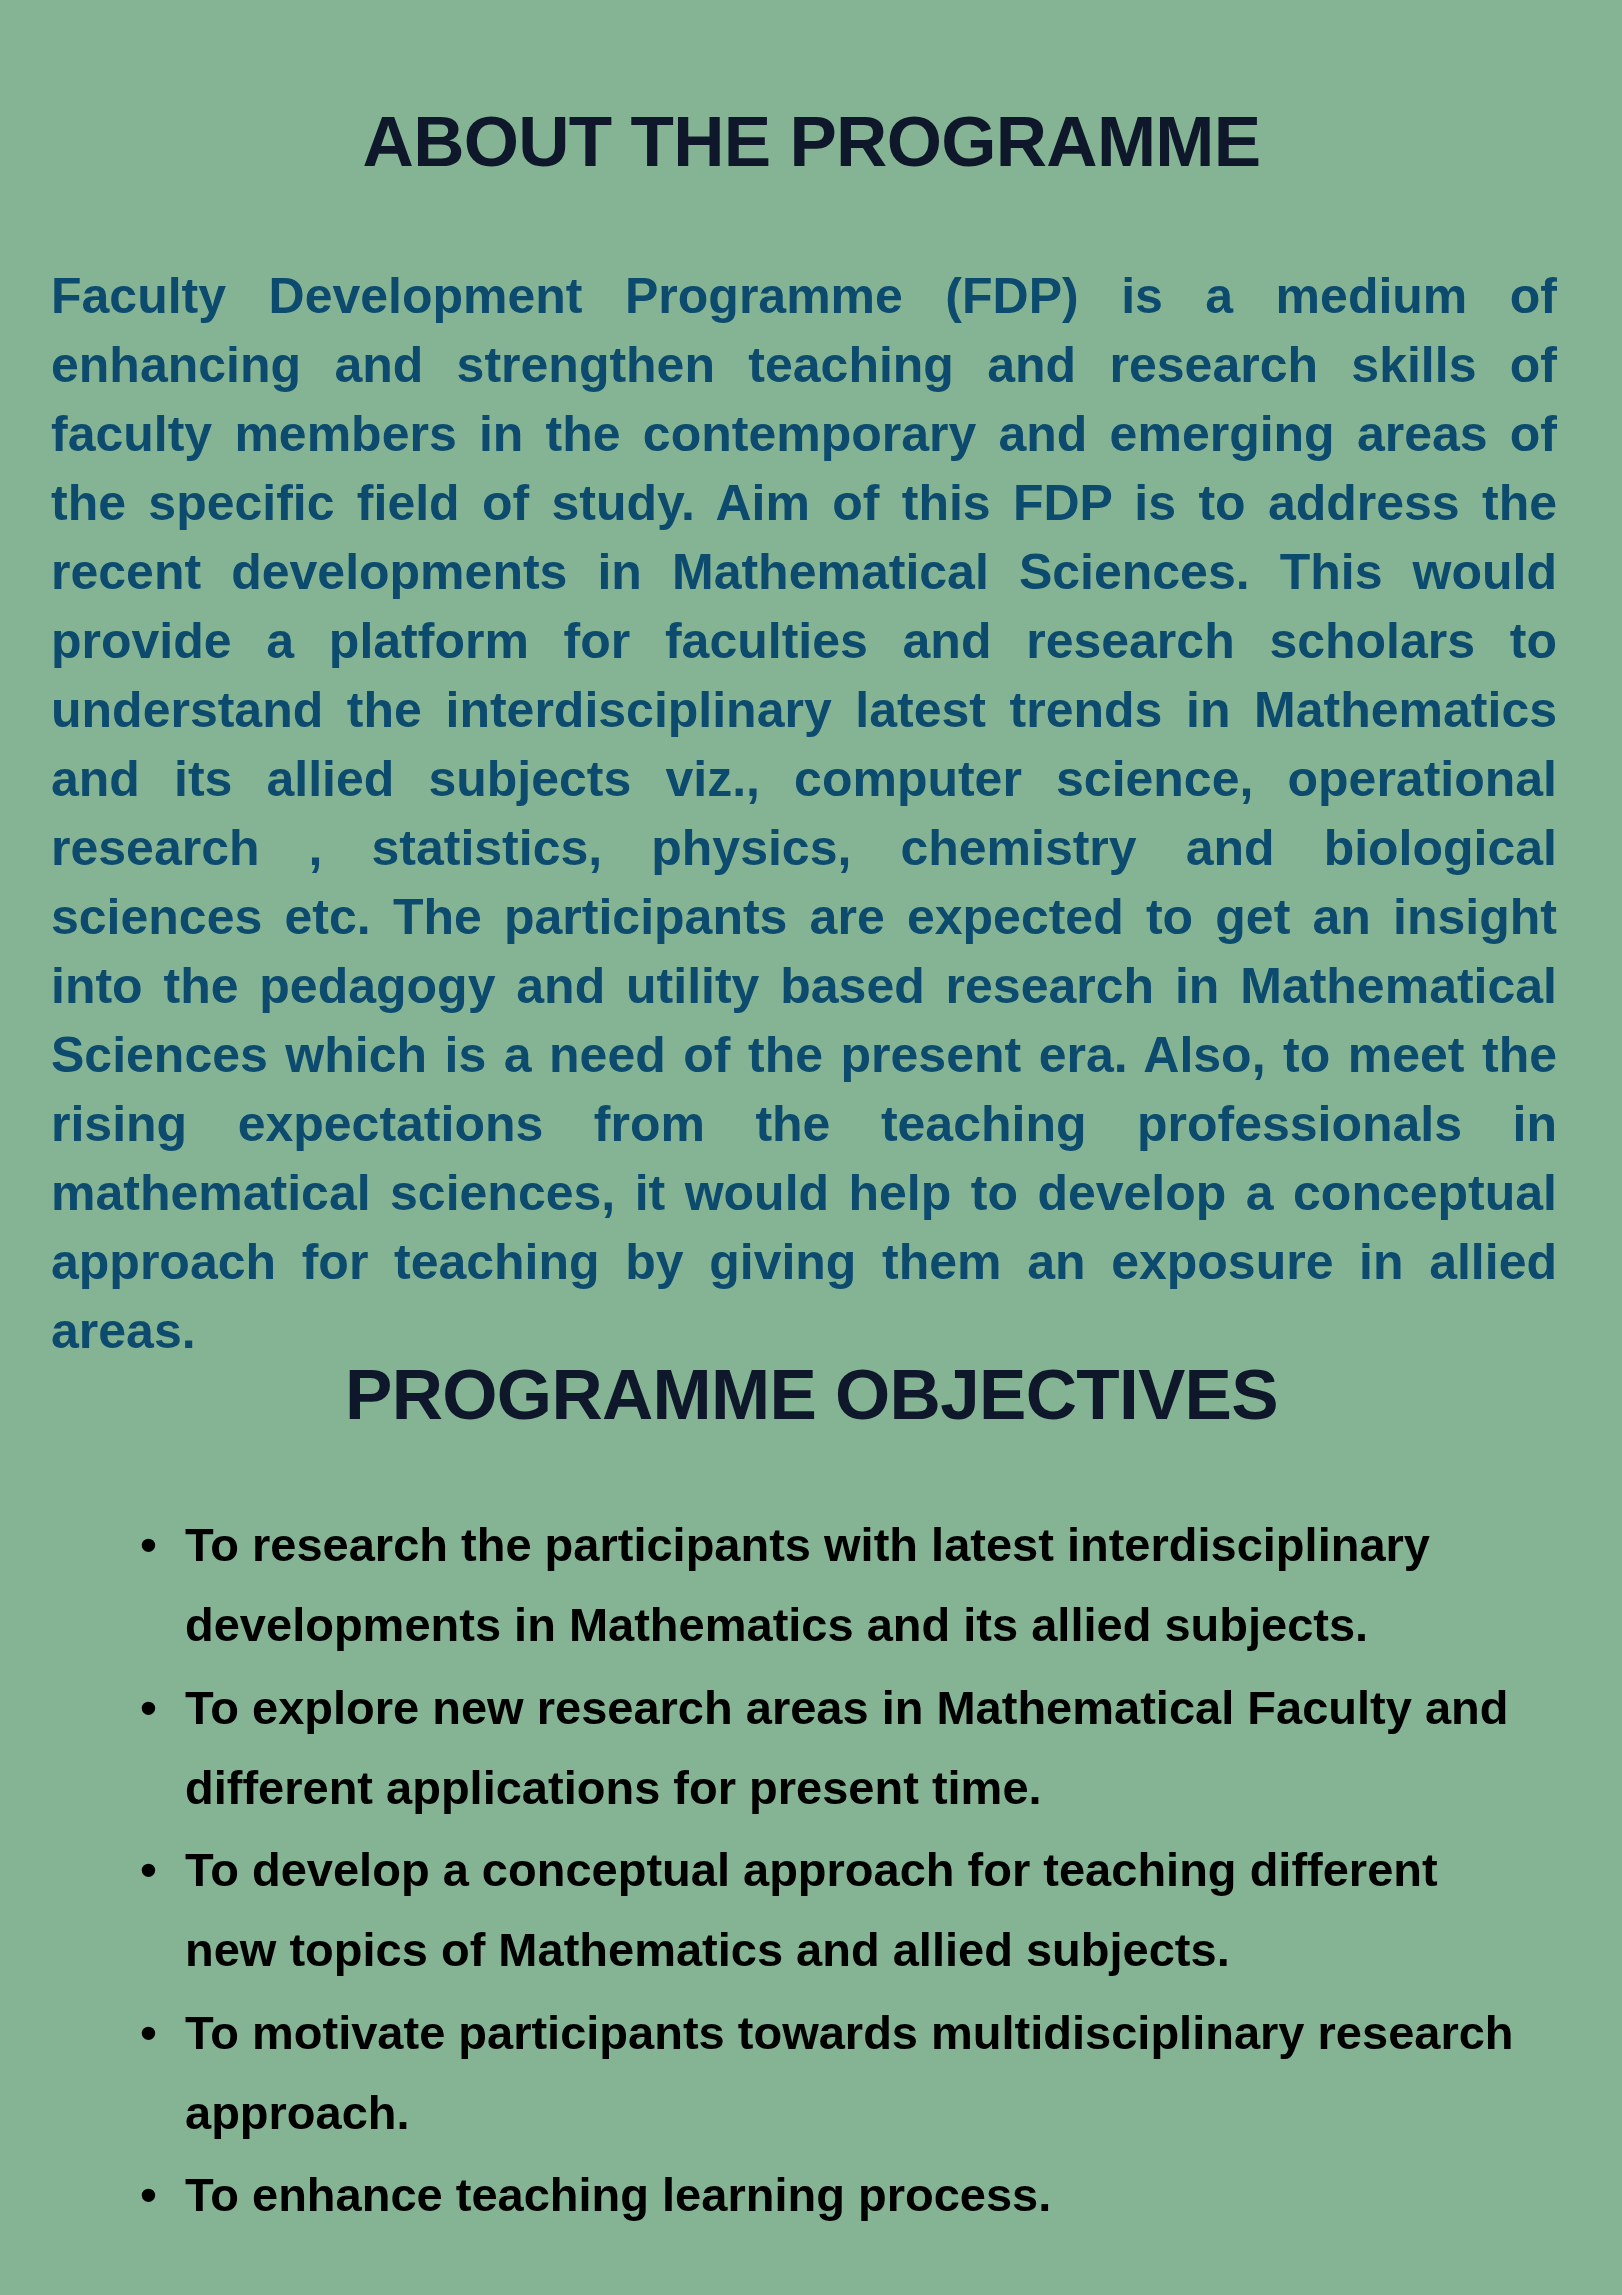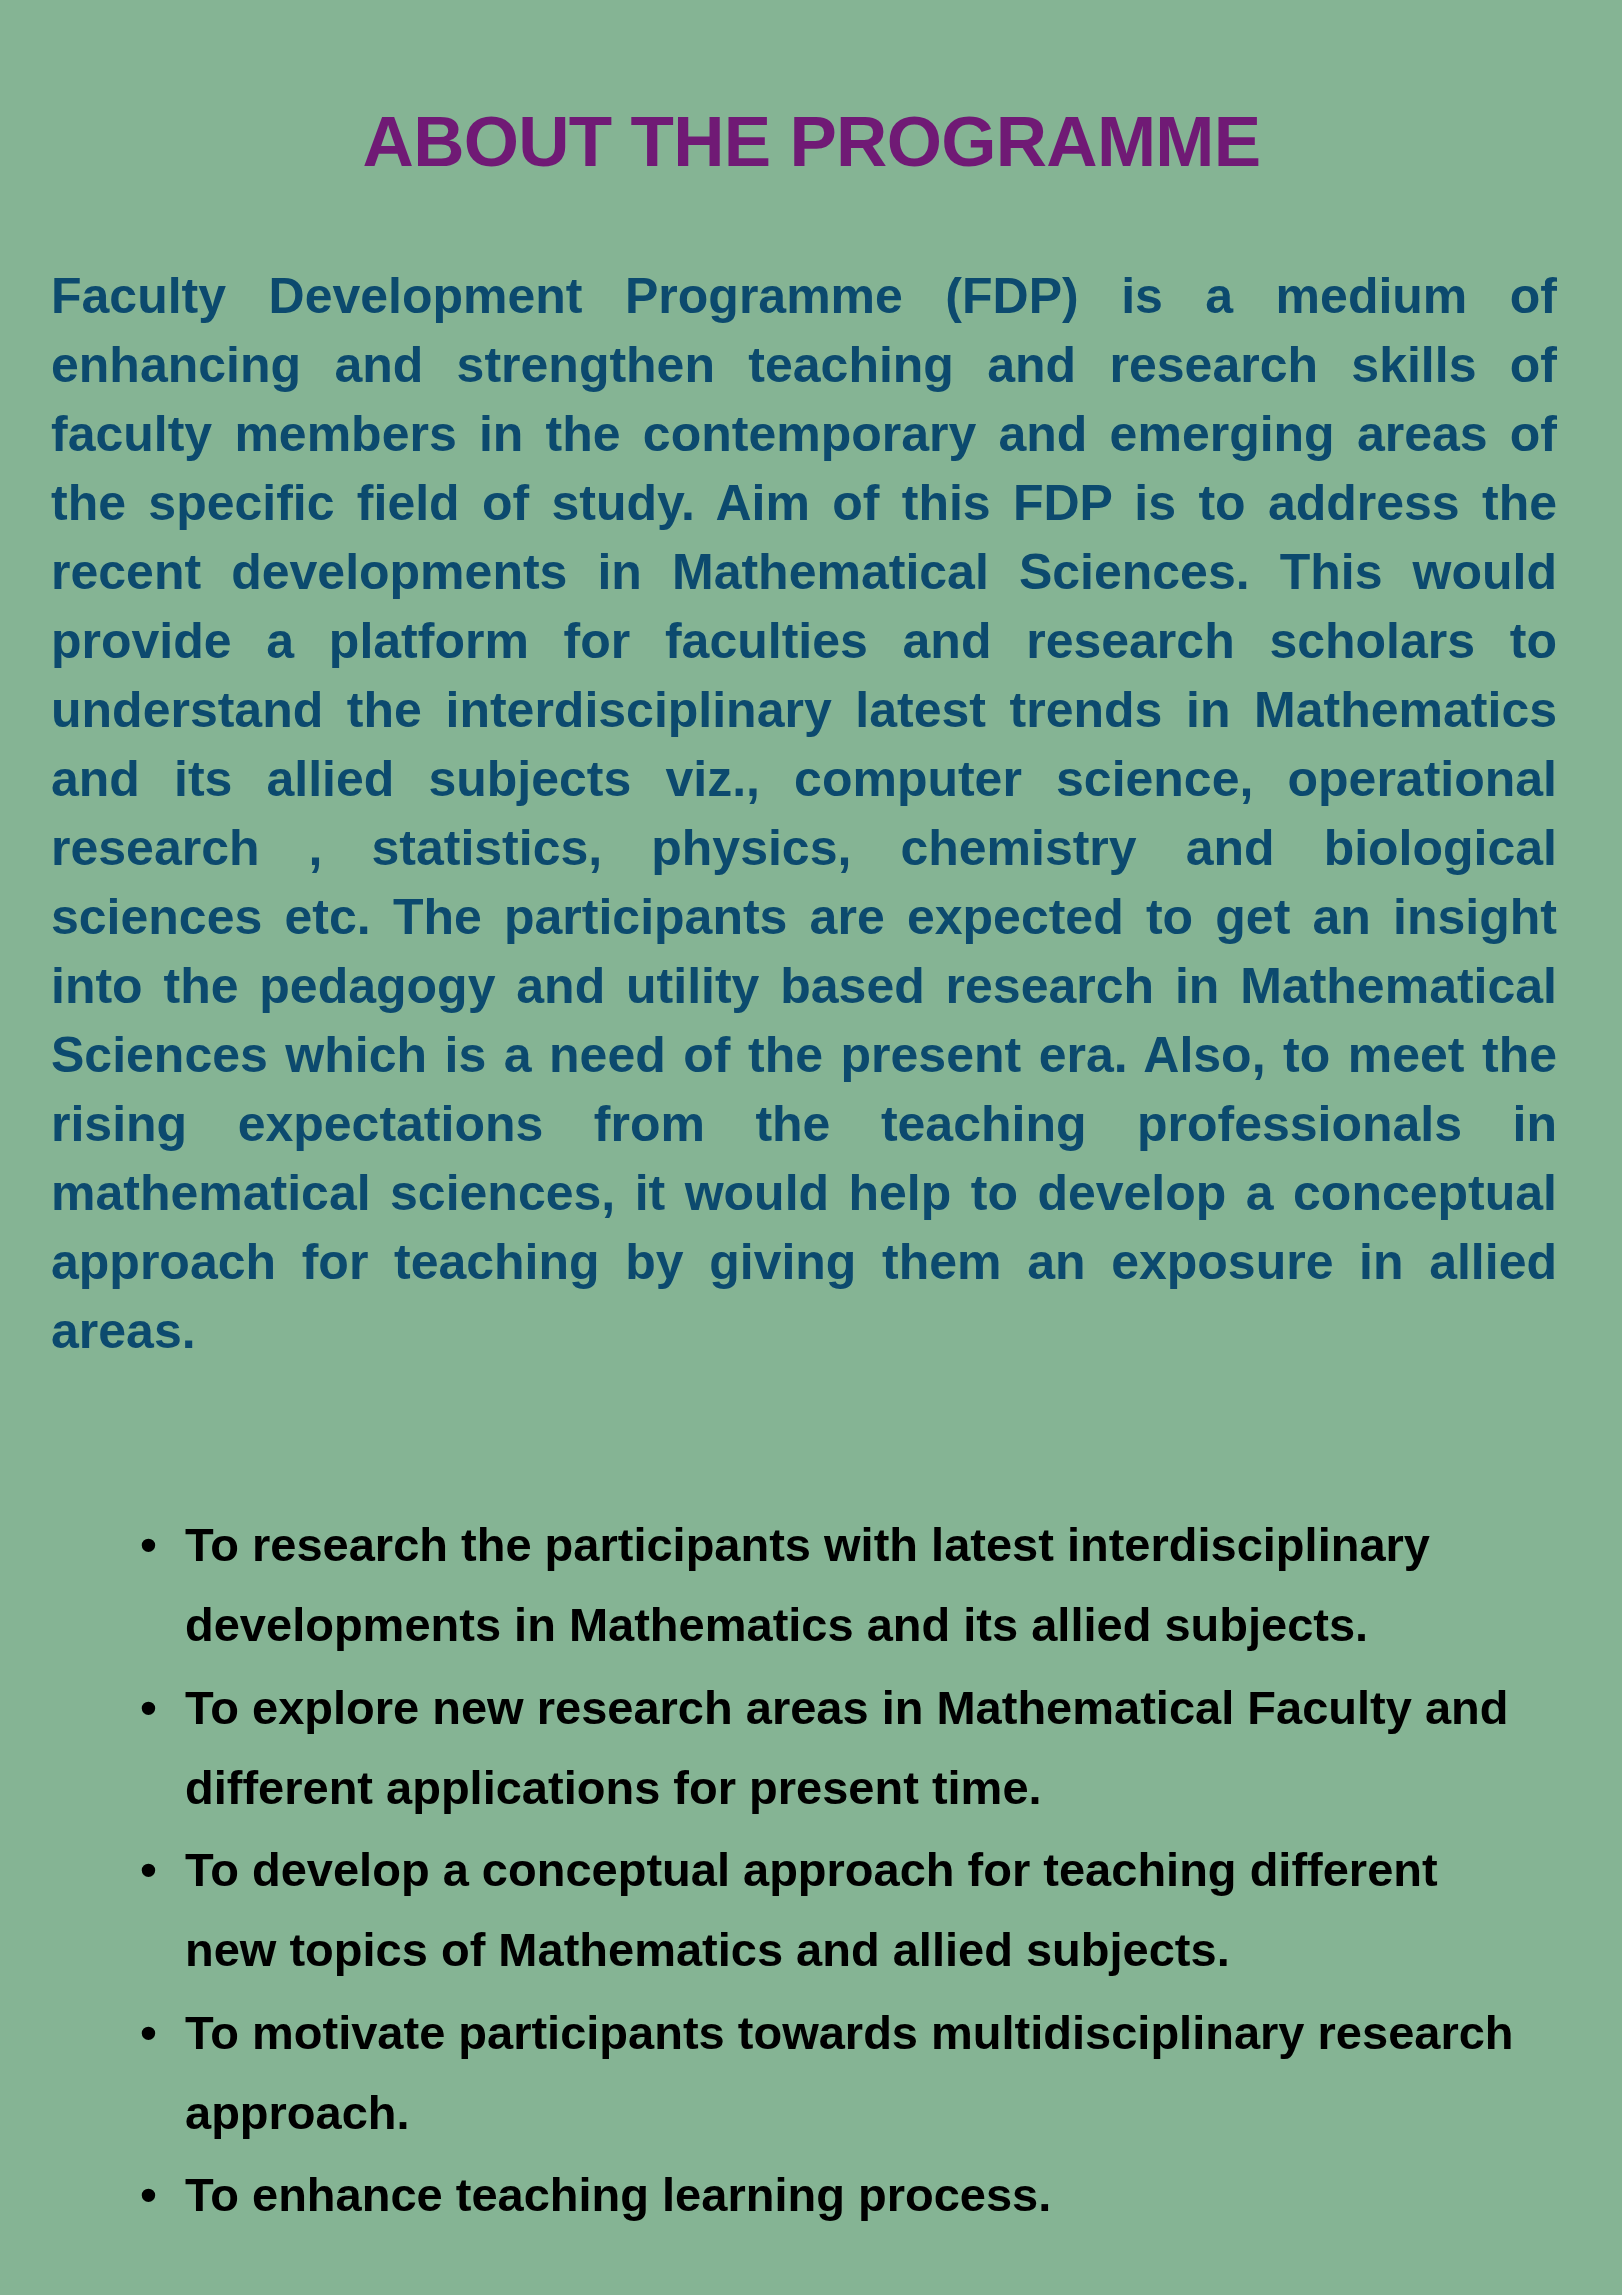--- a/index.html
+++ b/index.html
@@ -21,21 +21,21 @@
     box-sizing: border-box;
   }
 
   
   .section-heading {
     text-align: center;
     font-weight: bold;
     font-size: 71px;
     line-height: 1.05;
     letter-spacing: -0.7px;
-    color: #701a75;
+    color: #0f172a;
     margin: 0;
   }
   #about-heading {
     position: absolute;
     left: 0;
     right: 0;
     top: 105px;
   }
   #objectives-heading {
     position: absolute;
@@ -89,20 +89,21 @@
 </style>
 </head>
 <body style="background: rgb(133, 180, 148); color: rgb(0, 0, 0);">
 
 <div class="page">
 
   <h1 class="section-heading" id="about-heading">ABOUT THE PROGRAMME</h1>
 
   <p id="about-paragraph">Faculty Development Programme (FDP) is a medium of enhancing and strengthen teaching and research skills of faculty members in the contemporary and emerging areas of the specific field of study. Aim of this FDP is to address the recent developments in Mathematical Sciences. This would provide a platform for faculties and research scholars to understand the interdisciplinary latest trends in Mathematics and its allied subjects viz., computer science, operational research , statistics, physics, chemistry and biological sciences etc. The participants are expected to get an insight into the pedagogy and utility based research in Mathematical Sciences which is a need of the present era. Also, to meet the rising expectations from the teaching professionals in mathematical sciences, it would help to develop a conceptual approach for teaching by giving them an exposure in allied areas.</p>
 
+  <h1 class="section-heading" id="objectives-heading">PROGRAMME OBJECTIVES</h1>
 
   <ul id="objectives-list">
     <li>
       <span class="bullet-glyph">•</span>
       <span class="item-text">To research the participants with latest interdisciplinary developments in Mathematics and its allied subjects.</span>
     </li>
     <li>
       <span class="bullet-glyph">•</span>
       <span class="item-text">To explore new research areas in Mathematical Faculty and different applications for present time.</span>
     </li>

